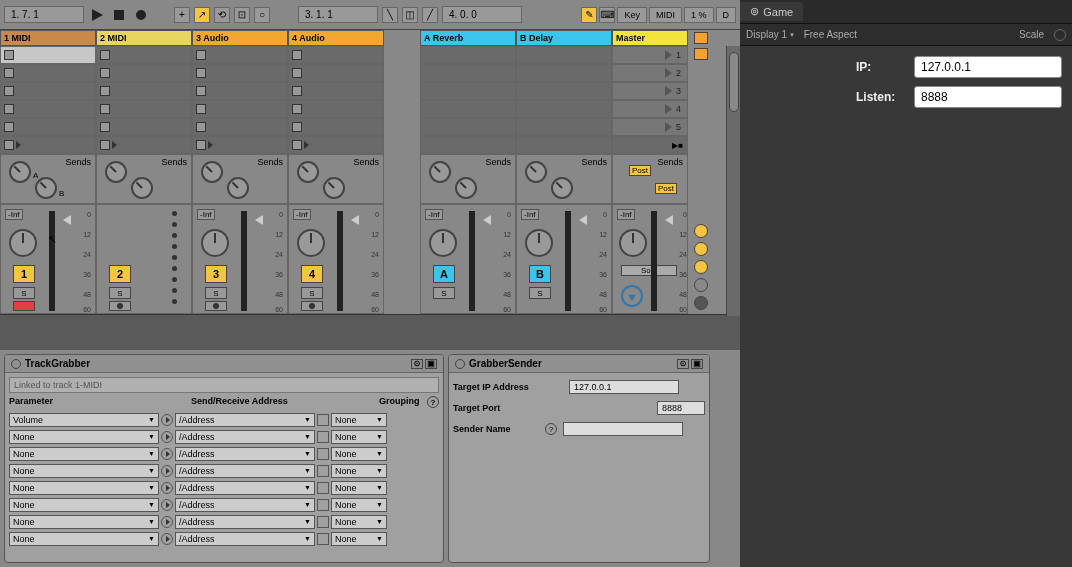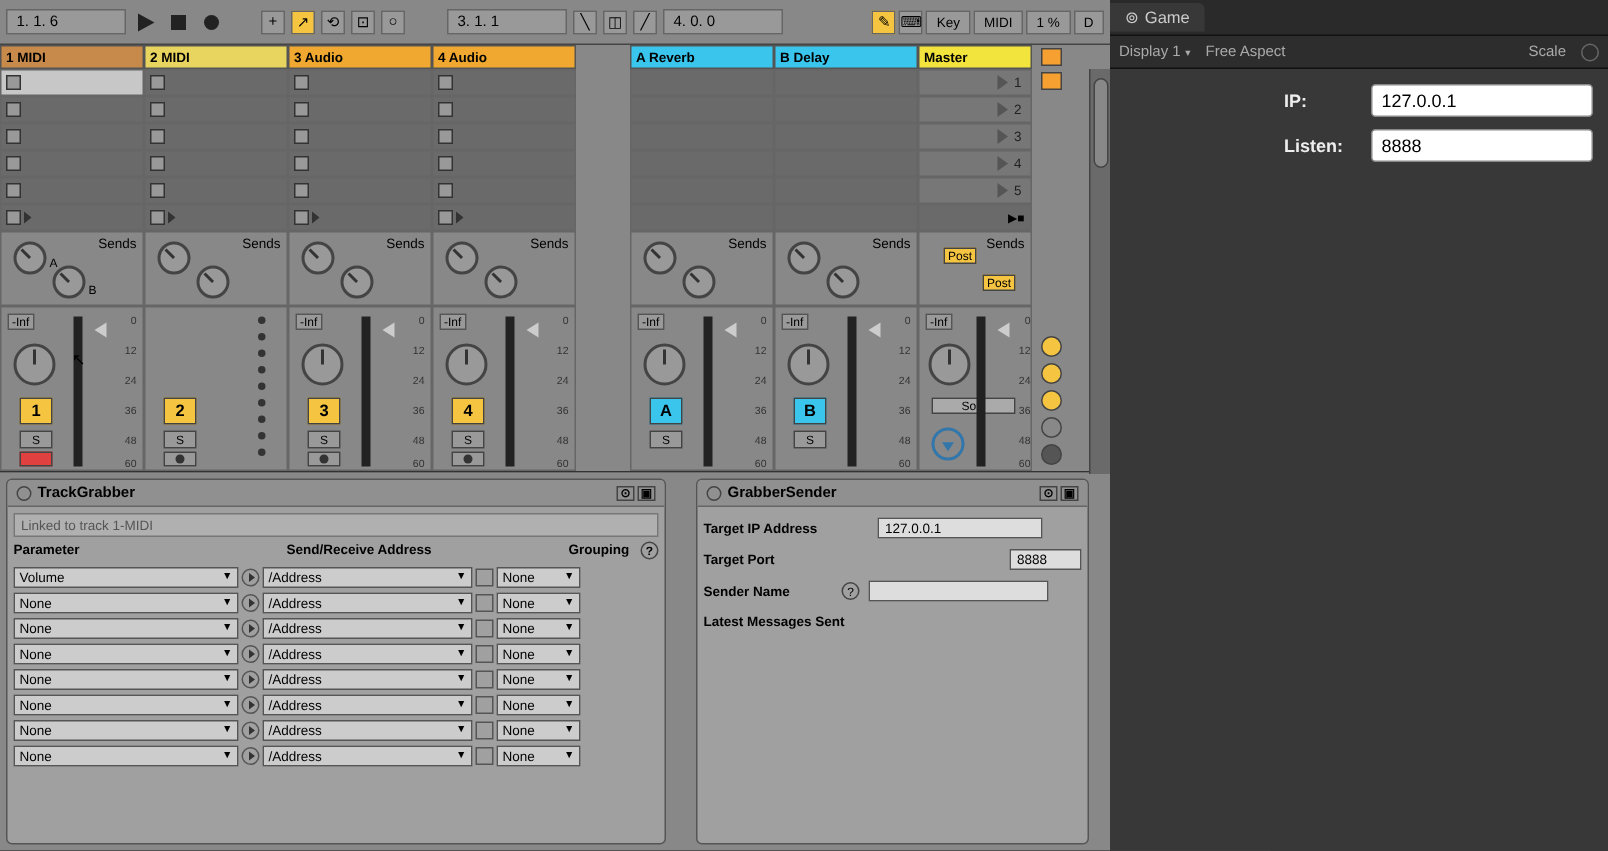--- a/index.html
+++ b/index.html
@@ -62,21 +62,21 @@
 .scale div { position: absolute; right: 2px; }
 .solo-box { position: absolute; top: 60px; left: 8px; background: #aaa; border: 1px solid #444; padding: 0 19px; font-size: 8px; }
 .cue-knob { width: 22px; height: 22px; border: 2px solid #37a; border-radius: 50%; position: absolute; top: 80px; left: 8px; }
 .cue-knob::after { content: ''; width: 0; height: 0; border-left: 4px solid transparent; border-right: 4px solid transparent; border-top: 6px solid #37a; position: absolute; top: 50%; left: 50%; transform: translate(-50%, -20%); }
 
 
 .side-btns { width: 18px; display: flex; flex-direction: column; gap: 4px; align-items: center; padding-top: 2px; }
 .side-circle { width: 14px; height: 14px; border-radius: 50%; border: 1px solid #444; cursor: pointer; }
 
 
-.devices { flex: 1; background: #888; padding: 4px; display: flex; gap: 20px; }
+.devices { flex: 1; background: #888; padding: 4px; display: flex; gap: 4px; margin-top: 35px; }
 .device { background: #a0a0a0; border: 1px solid #555; border-radius: 4px; display: flex; flex-direction: column; overflow: hidden; }
 .device.w1 { width: 440px; }
 .device.w2 { width: 262px; }
 .dev-title { background: #909090; padding: 3px 6px; font-size: 10px; font-weight: bold; display: flex; align-items: center; border-bottom: 1px solid #666; }
 .dev-title .circle { width: 10px; height: 10px; border: 1px solid #444; border-radius: 50%; margin-right: 4px; }
 .dev-title .tend { margin-left: auto; display: flex; gap: 2px; }
 .dev-title .tend div { width: 12px; height: 10px; border: 1px solid #444; font-size: 8px; display: flex; align-items: center; justify-content: center; }
 .dev-body { padding: 4px; font-size: 9px; display: flex; flex-direction: column; gap: 1px; }
 .linked { background: #b0b0b0; padding: 2px 4px; font-size: 9px; color: #555; border: 1px solid #777; }
 .param-head { display: flex; font-size: 9px; font-weight: bold; padding: 2px 0; }
@@ -108,21 +108,21 @@
 .scroll-thumb { width: 10px; margin: 0 auto; background: #888; border: 1px solid #444; border-radius: 5px; }
 
 .w96 { width: 96px; } .w76 { width: 76px; }
 </style>
 </head>
 <body>
 
 <div class="left" style="position:relative">
 
   <div class="topbar">
-    <div class="pos-box">1.  1.  6</div>
+    <div class="pos-box">1.  7.  1</div>
     <div class="transport-btn">
         <svg width="14" height="14">
           <polygon points="2,1 13,7 2,13" fill="#222"></polygon>
         </svg>
       </div>
     <div class="transport-btn">
         <svg width="12" height="12">
           <rect x="1" y="1" width="10" height="10" fill="#222"></rect>
         </svg>
       </div>
@@ -671,21 +671,20 @@
         <div class="target-row">
           <div class="target-label">Target Port</div>
           <div style="flex:1"></div>
           <div class="target-input" style="width:48px">8888</div>
         </div>
         <div class="target-row">
           <div class="target-label" style="width:86px">Sender Name</div>
           <div class="help">?</div>
           <div class="target-input" style="width:120px;height:14px"></div>
         </div>
-        <div style="font-weight:bold;margin-top:4px">Latest Messages Sent</div>
       </div>
     </div>
   </div>
 </div>
 
 <div class="right">
   <div class="unity-head">
     <div class="tab">
       <span>⊚</span>
       <span>Game</span>

